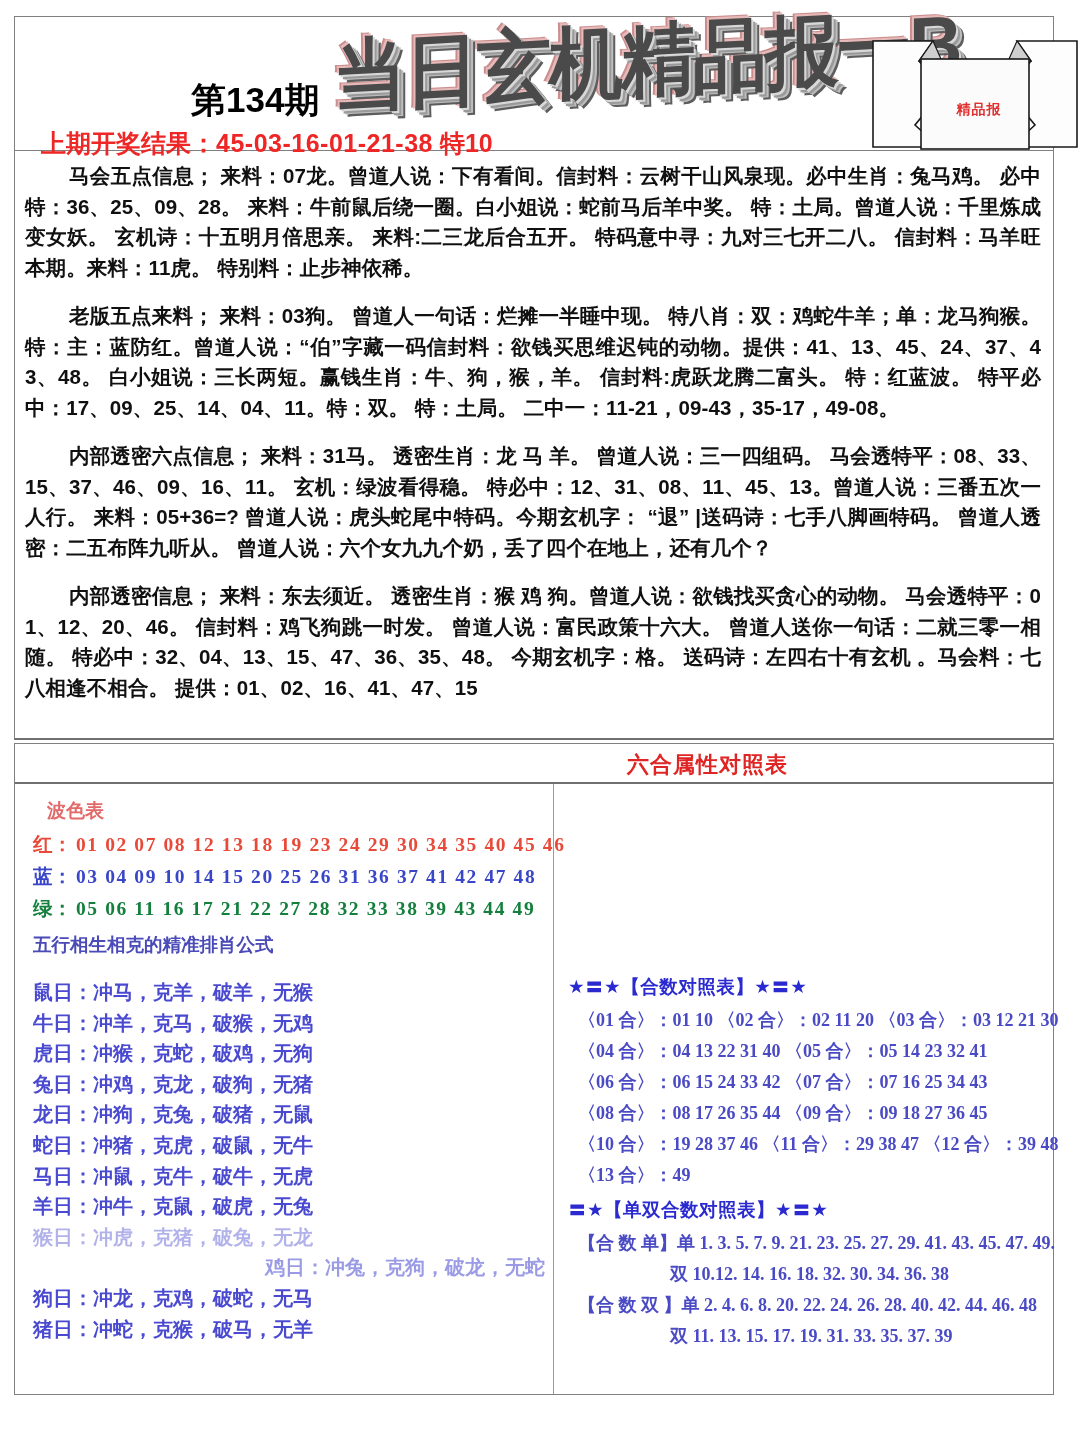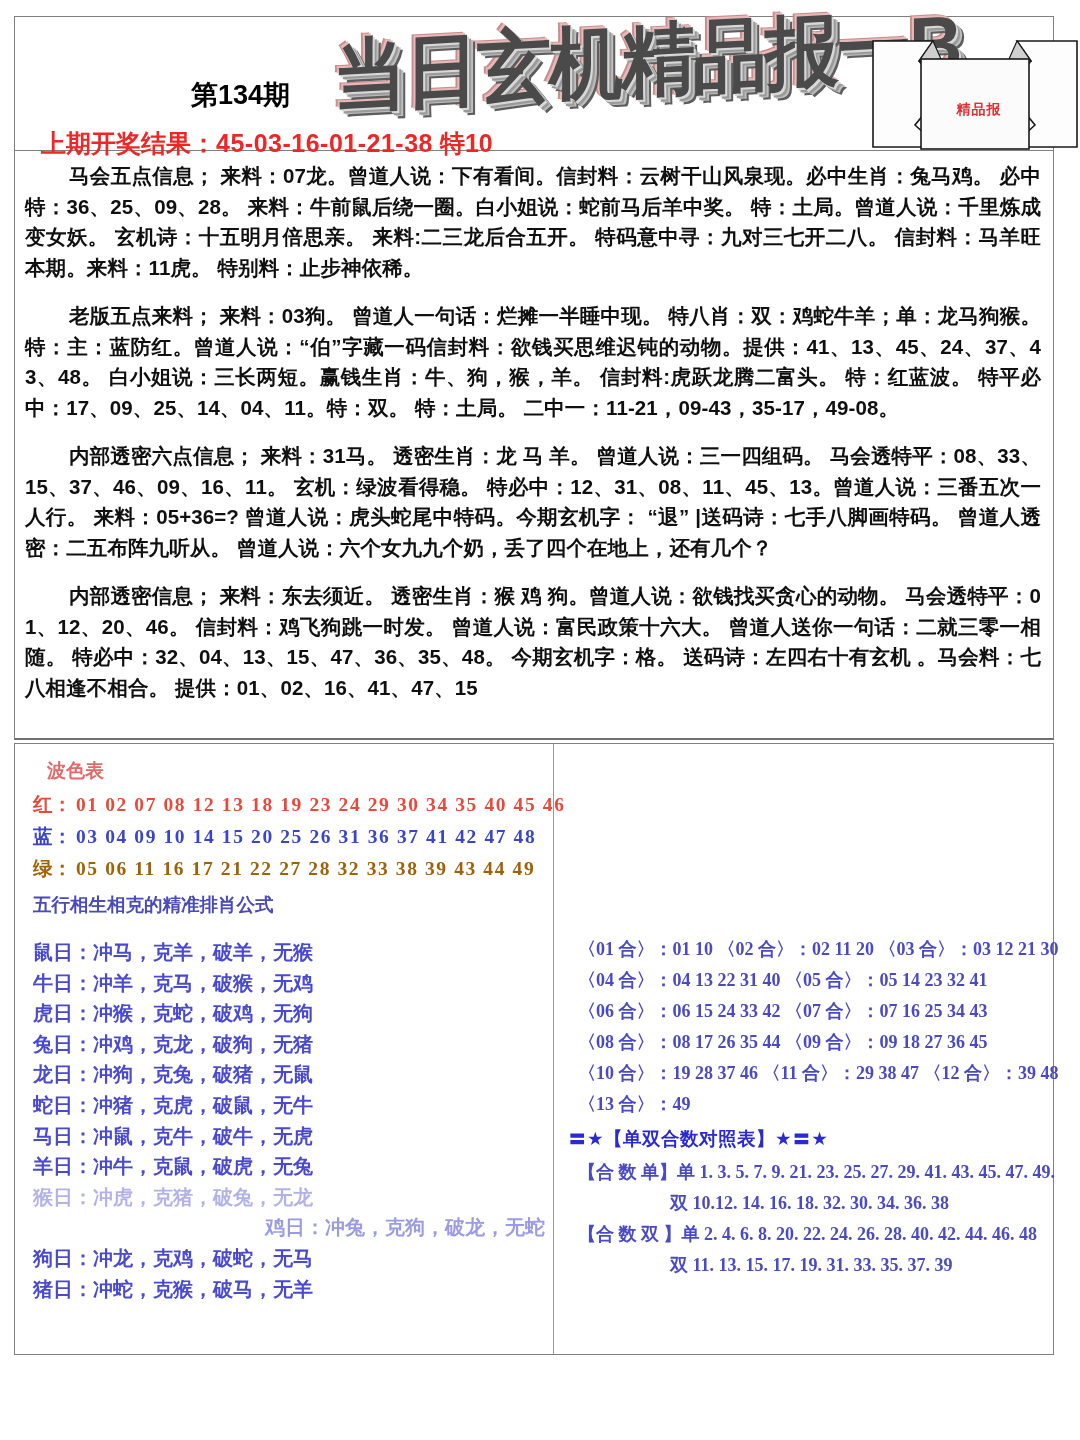--- a/index.html
+++ b/index.html
@@ -20,21 +20,21 @@
   .header{
     position:relative;
     height:134px;
     border:1px solid #808080;
     border-bottom:none;
     box-sizing:border-box;
     background:#fff;
   }
   .issue{
     position:absolute;left:176px;top:60px;
-    font-size:27px;font-weight:700;color:#000;
+    font-size:35px;font-weight:700;color:#000;
     font-family:"Liberation Sans","DejaVu Sans",sans-serif;
     letter-spacing:0px;
   }
   .result{
     position:absolute;left:26px;top:110px;
     font-size:25px;font-weight:700;color:#ef2626;
     font-family:"Liberation Sans","DejaVu Sans",sans-serif;
     white-space:nowrap;
   }
   .result .nums{letter-spacing:0.5px;margin-top:24px;}
@@ -140,21 +140,21 @@
     line-height:30px;
     font-weight:700;
     font-family:"Liberation Serif","DejaVu Serif",serif;
     white-space:nowrap;
     margin-bottom:2px;
   }
   .boserow .lbl{margin-right:4px;}
   .boserow .nums{letter-spacing:1.6px;}
   .c-red{color:#e84a3a;}
   .c-blue{color:#3a46c8;}
-  .c-green{color:#a16207;}
+  .c-green{color:#15803d;}
 
   .formula-title{
     font-size:18.5px;font-weight:700;color:#4a4ab8;
     font-family:"Liberation Sans","DejaVu Sans",sans-serif;
     margin:8px 0 20px 0;
   }
   .zodiac{
     font-size:20px;
     line-height:30.6px;
     color:#4a4ad0;
@@ -214,20 +214,23 @@
 
   <div class="bodybox">
     <p class="para">马会五点信息；  来料：07龙。曾道人说：下有看间。信封料：云树干山风泉现。必中生肖：兔马鸡。  必中特：36、25、09、28。  来料：牛前鼠后绕一圈。白小姐说：蛇前马后羊中奖。  特：土局。曾道人说：千里炼成变女妖。      玄机诗：十五明月倍思亲。  来料:二三龙后合五开。  特码意中寻：九对三七开二八。  信封料：马羊旺本期。来料：11虎。 特别料：止步神依稀。</p>
     <p class="para">老版五点来料；  来料：03狗。  曾道人一句话：烂摊一半睡中现。  特八肖：双：鸡蛇牛羊；单：龙马狗猴。特：主：蓝防红。曾道人说：“伯”字藏一码信封料：欲钱买思维迟钝的动物。提供：41、13、45、24、37、43、48。  白小姐说：三长两短。赢钱生肖：牛、狗，猴，羊。  信封料:虎跃龙腾二富头。  特：红蓝波。    特平必中：17、09、25、14、04、11。特：双。  特：土局。  二中一：11-21，09-43，35-17，49-08。</p>
     <p class="para">内部透密六点信息；  来料：31马。      透密生肖：龙 马 羊。  曾道人说：三一四组码。  马会透特平：08、33、15、37、46、09、16、11。        玄机：绿波看得稳。      特必中：12、31、08、11、45、13。曾道人说：三番五次一人行。  来料：05+36=?   曾道人说：虎头蛇尾中特码。今期玄机字：  “退”     |送码诗：七手八脚画特码。  曾道人透密：二五布阵九听从。  曾道人说：六个女九九个奶，丢了四个在地上，还有几个？</p>
     <p class="para">内部透密信息；  来料：东去须近。    透密生肖：猴 鸡 狗。曾道人说：欲钱找买贪心的动物。  马会透特平：01、12、20、46。  信封料：鸡飞狗跳一时发。  曾道人说：富民政策十六大。  曾道人送你一句话：二就三零一相随。      特必中：32、04、13、15、47、36、35、48。  今期玄机字：格。    送码诗：左四右十有玄机 。马会料：七八相逢不相合。  提供：01、02、16、41、47、15</p>
   </div>
 
   <div class="lower">
 
+    <div class="banner-row">
+      <div class="banner-title">六合属性对照表</div>
+    </div>
 
     <div class="cols">
 
       <div class="colL">
 
         <div class="bosetitle">波色表</div>
 
         <div class="boserow c-red">
           <span class="lbl">红：</span><span class="nums">01 02 07 08 12 13 18 19 23 24 29 30 34 35 40 45 46</span>
         </div>
@@ -252,20 +255,21 @@
         <div class="zodiac faint2">鸡日：冲兔，克狗，破龙，无蛇</div>
         <div class="zodiac">狗日：冲龙，克鸡，破蛇，无马</div>
         <div class="zodiac">猪日：冲蛇，克猴，破马，无羊</div>
       </div>
 
       <div class="colR">
 
         <div class="spacer-top"></div>
 
         <div class="hezone">
+          <div class="rtitle">★〓★【合数对照表】★〓★</div>
           <div class="rline">〈01 合〉：01 10 〈02 合〉：02 11 20 〈03 合〉：03 12 21 30</div>
           <div class="rline">〈04 合〉：04 13 22 31 40 〈05 合〉：05 14 23 32 41</div>
           <div class="rline">〈06 合〉：06 15 24 33 42 〈07 合〉：07 16 25 34 43</div>
           <div class="rline">〈08 合〉：08 17 26 35 44 〈09 合〉：09 18 27 36 45</div>
           <div class="rline">〈10 合〉：19 28 37 46 〈11 合〉：29 38 47 〈12 合〉：39 48</div>
           <div class="rline">〈13 合〉：49</div>
         </div>
 
         <div class="dszone">
           <div class="rtitle">〓★【单双合数对照表】★〓★</div>

